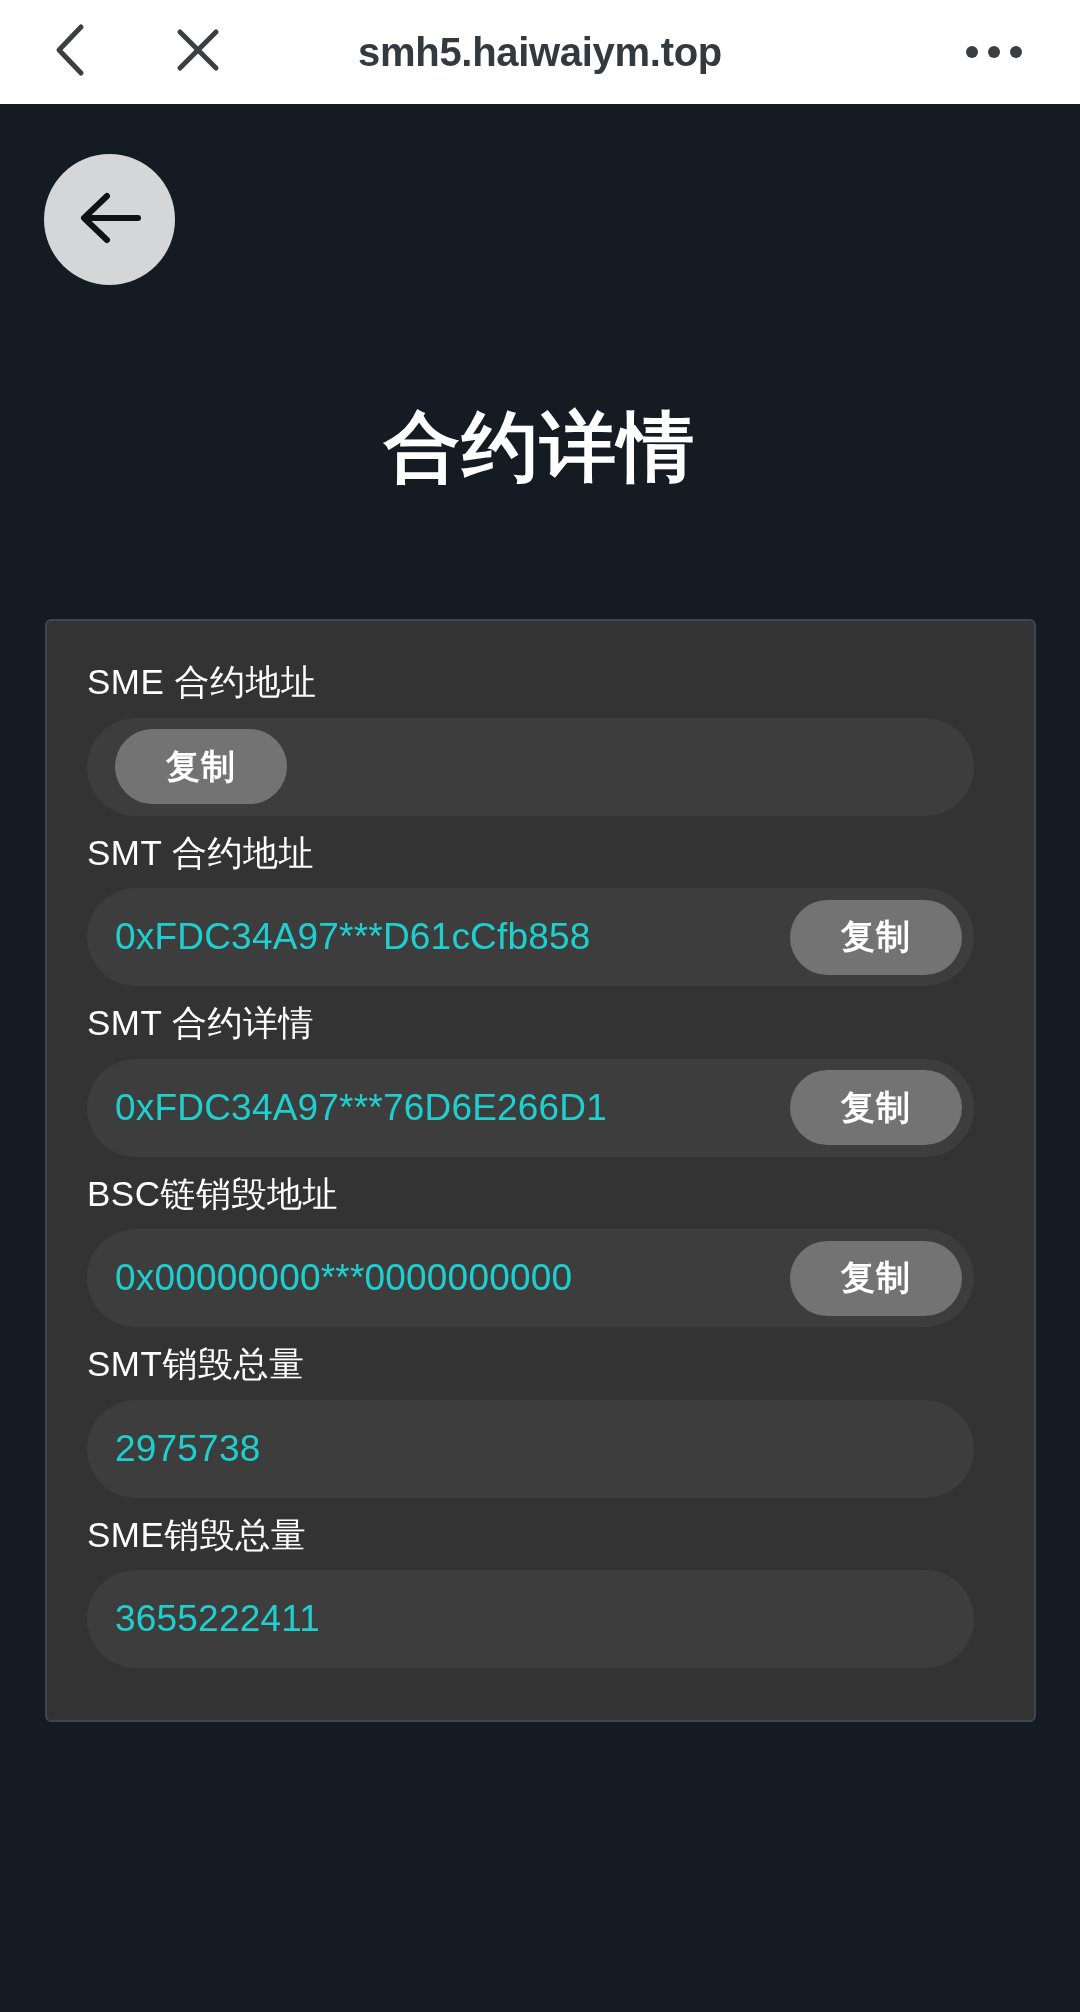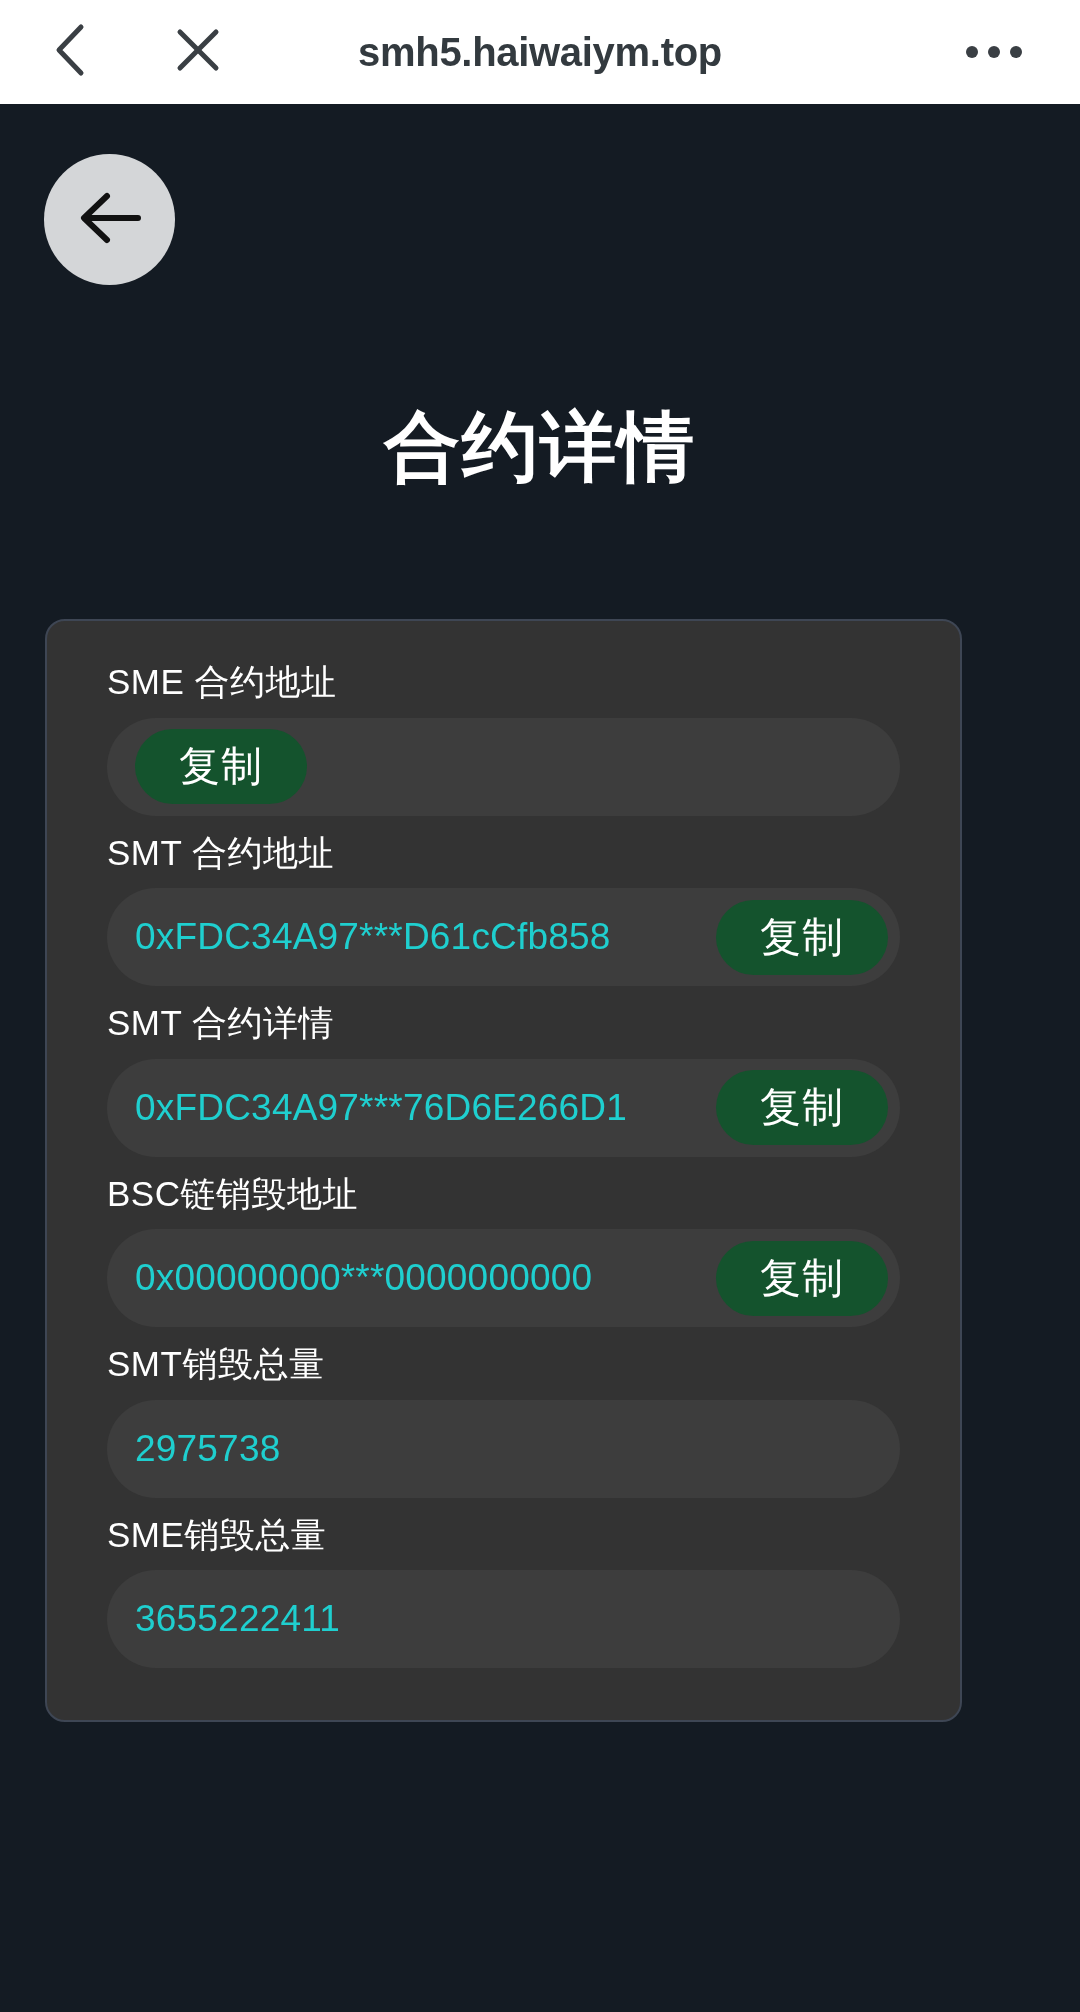--- a/index.html
+++ b/index.html
@@ -55,25 +55,25 @@
     position:absolute; left:0; right:0; top:305px;
     text-align:center;
     font-size:76px; font-weight:bold; color:#ffffff;
     letter-spacing:2px;
     line-height:1;
   }
 
   .card{
     position:absolute;
     left:45px; top:515px;
-    width:917px;
+    width:991px;
     background:#333333;
     border:2px solid #3e4654;
-    border-radius:20px;
-    padding:42px 60px 52px 60px;
+    border-radius:6px;
+    padding:42px 60px 52px 40px;
   }
 
   .field{ margin-bottom:18px; }
   .field:last-child{ margin-bottom:0; }
 
   .field-label{
     font-size:35px; color:#ffffff;
     font-weight:400;
     margin-bottom:16px;
     letter-spacing:0.5px;
@@ -90,30 +90,30 @@
   }
   .field-value{
     font-size:37px;
     color:#1fcfcf;
     letter-spacing:0.2px;
     white-space:nowrap;
     flex:1 1 auto;
   }
   .copy-btn{
     flex:0 0 auto;
-    background:#14532d;
+    background:#737373;
     color:#ffffff;
     border:none;
     border-radius:999px;
     width:172px; height:75px;
-    font-size:41px;
+    font-size:34px;
     font-family:inherit;
     letter-spacing:1px;
     cursor:pointer;
-    display:flex; align-items:center; justify-content:center;
+    display:flex; align-items:center; justify-content:center;font-weight:bold;
   }
 </style>
 </head>
 <body>
 
 <div class="browser-bar">
 
   <div class="nav-back">
     <span>
       <svg width="34" height="56" viewBox="0 0 34 56">

